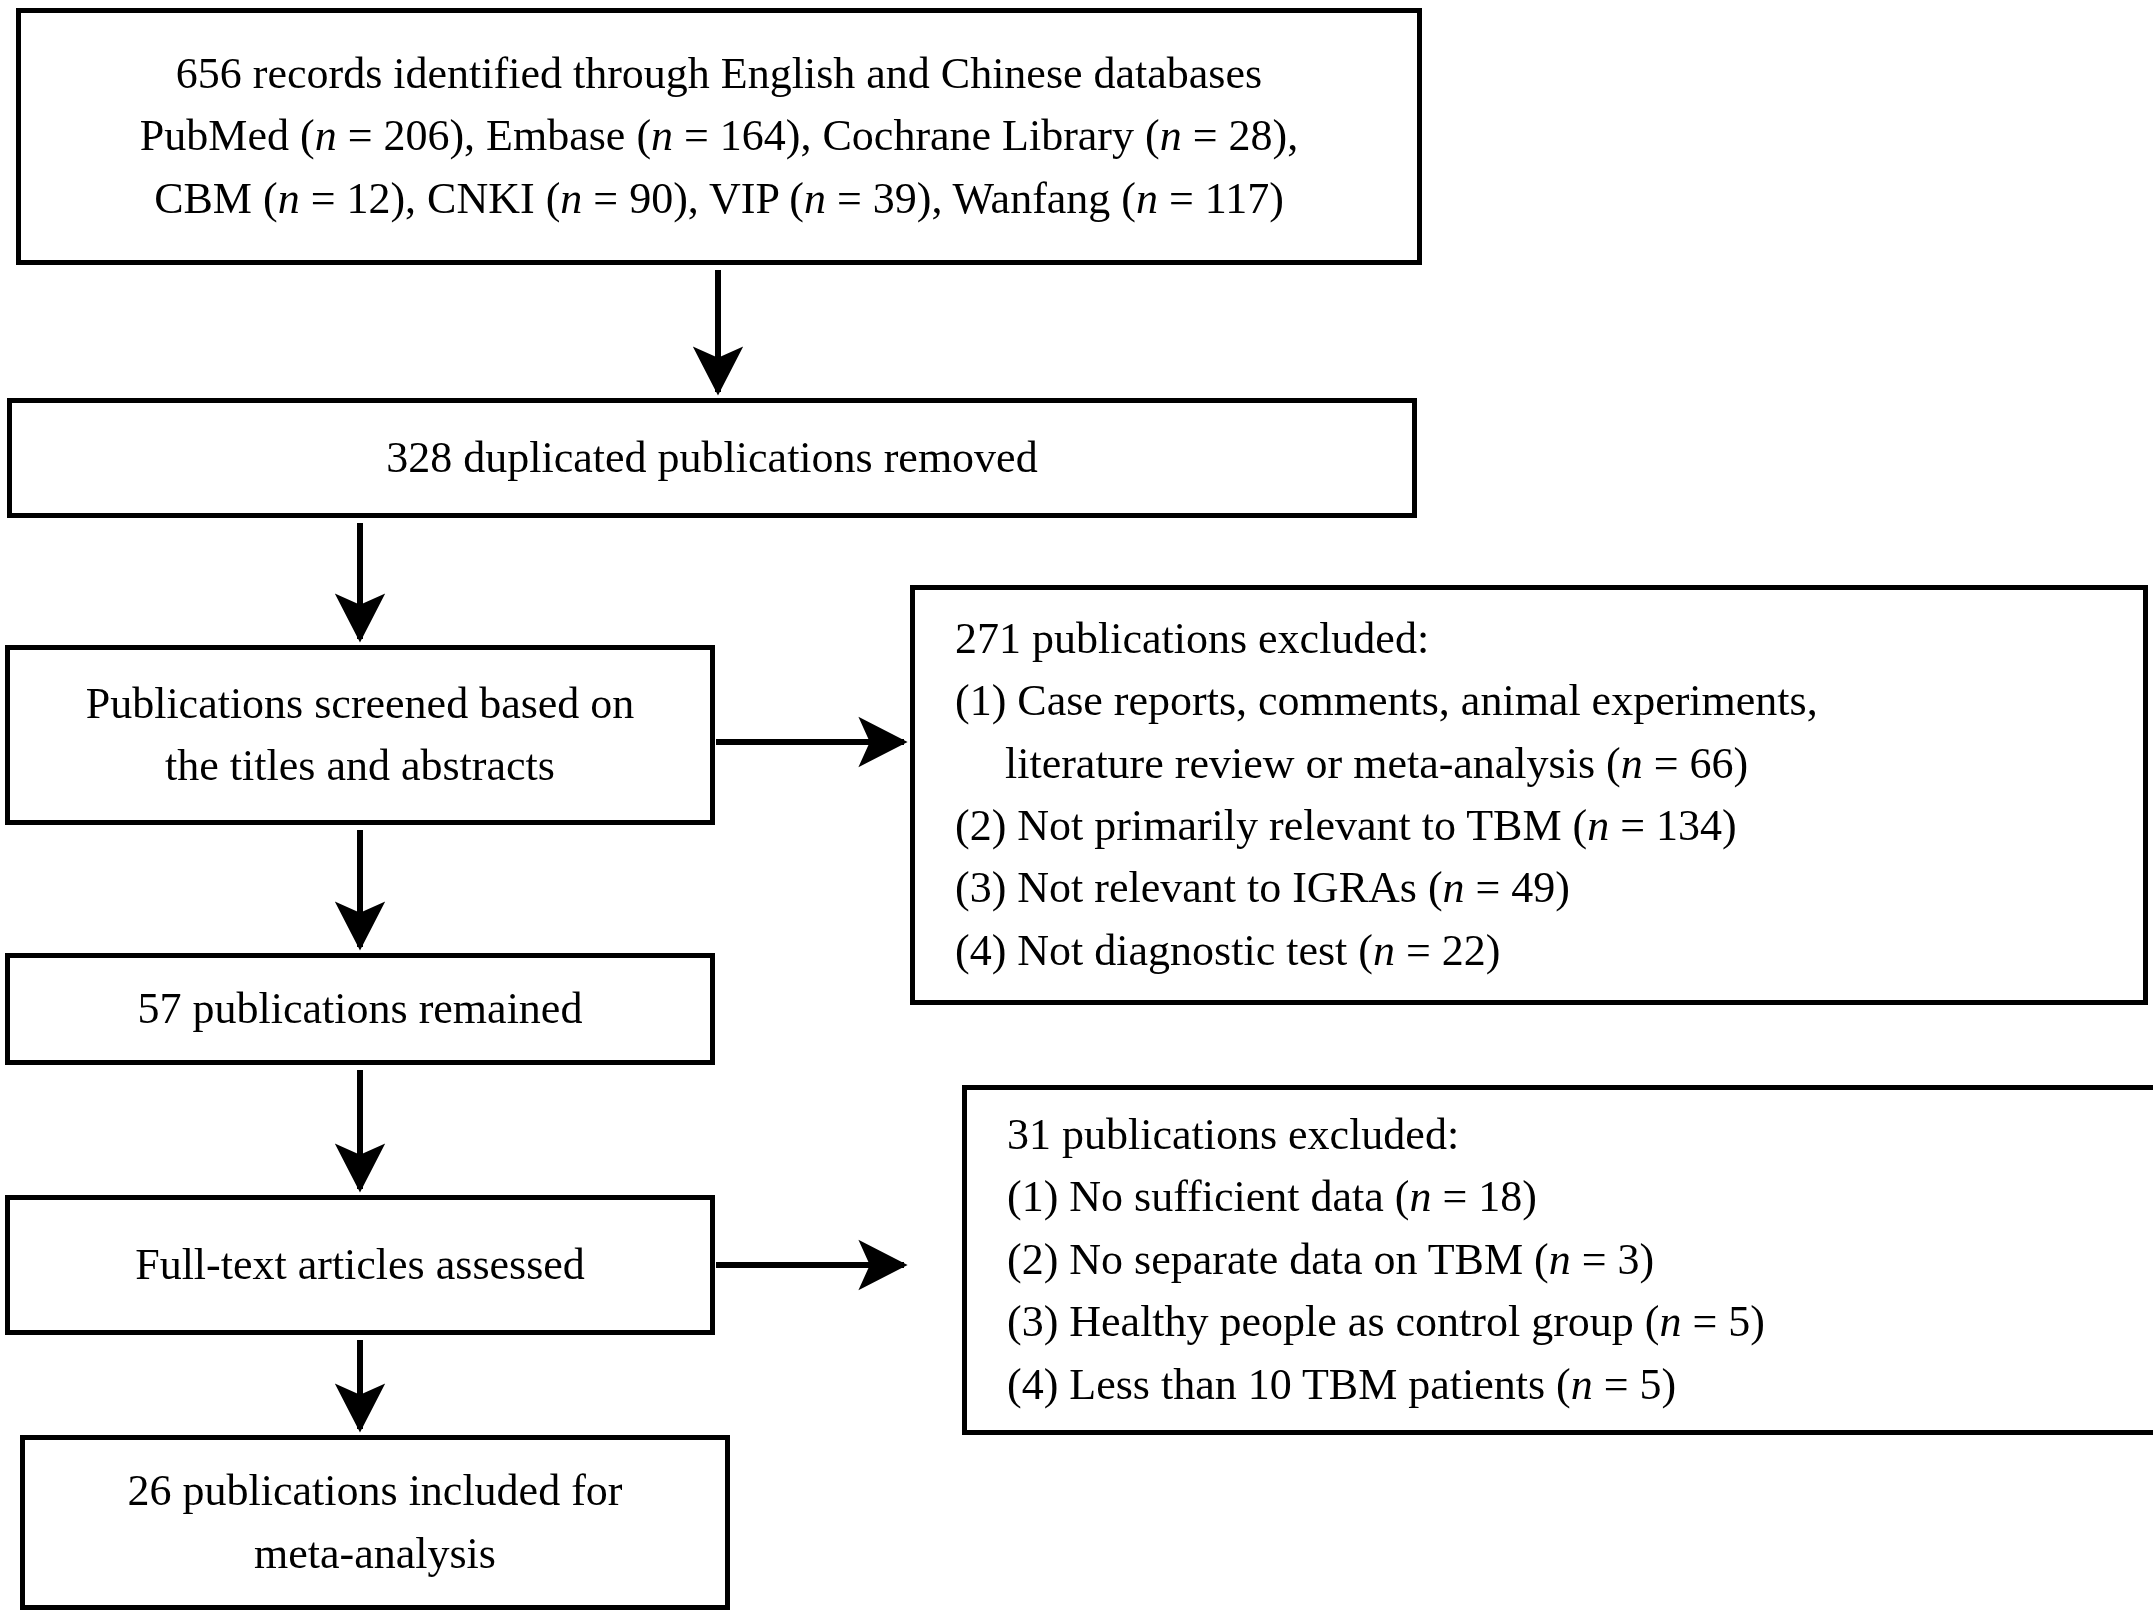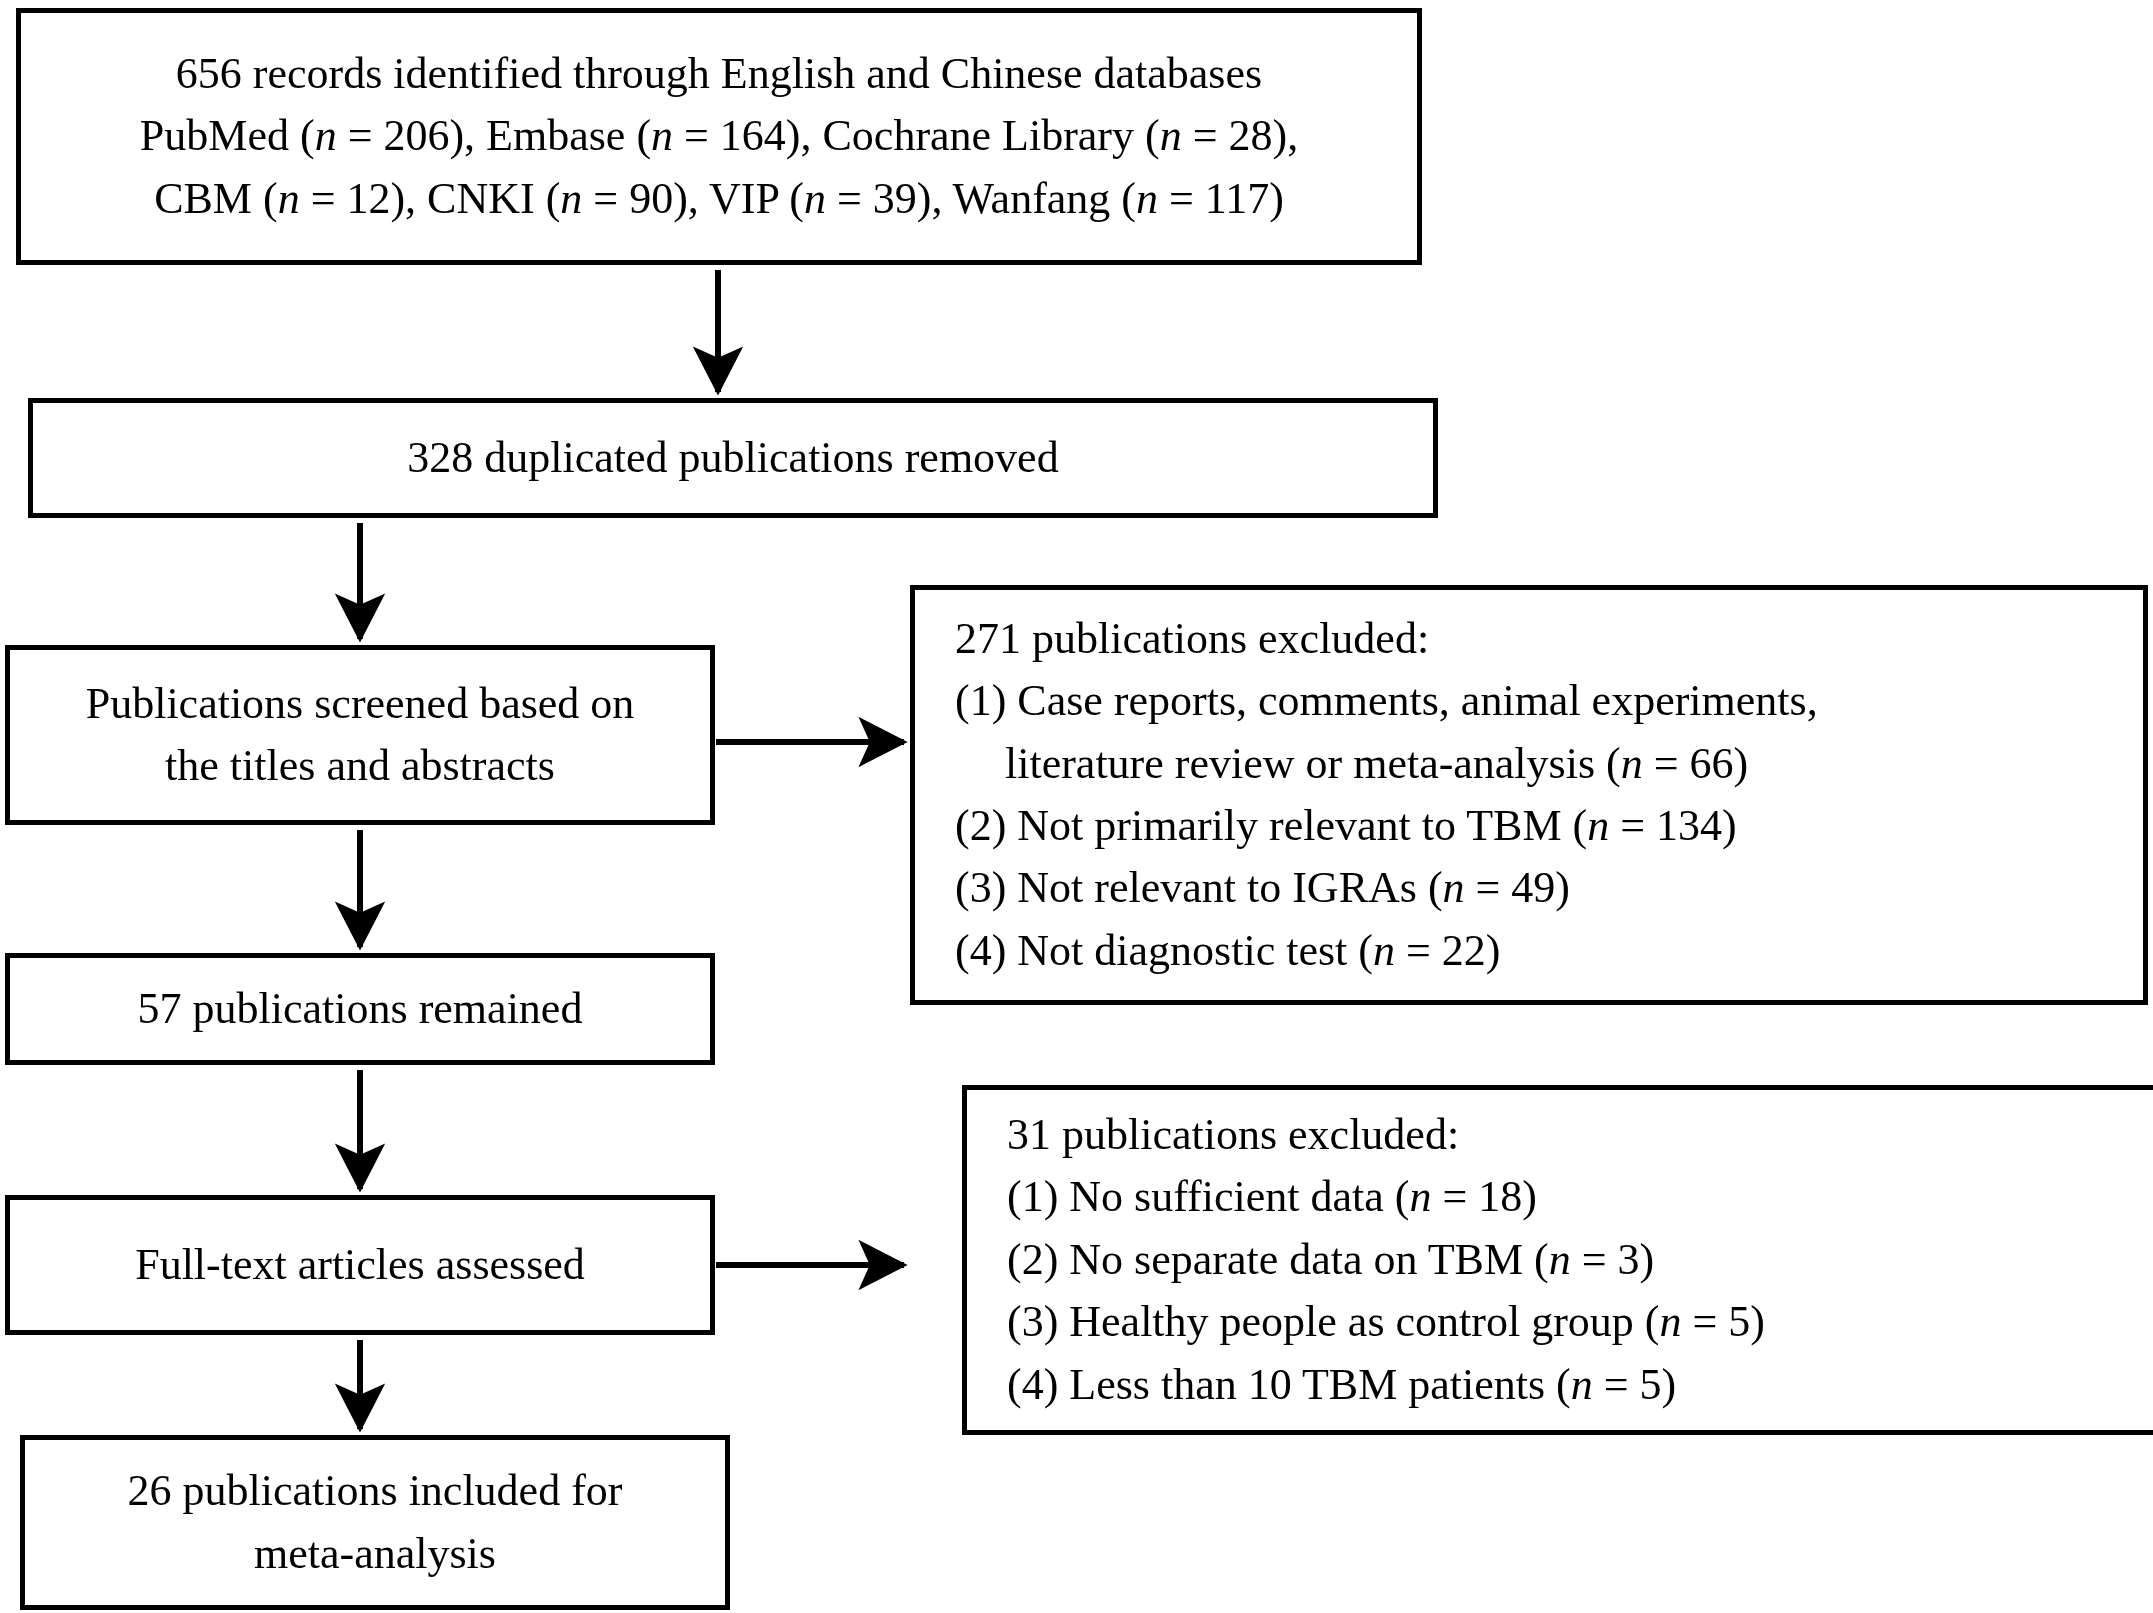--- a/index.html
+++ b/index.html
@@ -54,21 +54,21 @@
     position: absolute;
     left: 0;
     top: 0;
     width: 2153px;
     height: 1613px;
     pointer-events: none;
   }
 
   
   #box-identified      { left: 16px;  top: 8px;    width: 1406px; height: 257px; }
-  #box-duplicates      { left: 7px;   top: 398px;  width: 1410px; height: 120px; margin-left: 21px; }
+  #box-duplicates      { left: 7px;   top: 398px;  width: 1410px; height: 120px; }
   #box-screened        { left: 5px;   top: 645px;  width: 710px;  height: 180px; }
   #box-remained        { left: 5px;   top: 953px;  width: 710px;  height: 112px; }
   #box-fulltext        { left: 5px;   top: 1195px; width: 710px;  height: 140px; }
   #box-included        { left: 20px;   top: 1435px; width: 710px;  height: 175px; }
   #box-excluded-1      { left: 910px; top: 585px;  width: 1238px; height: 420px; }
   #box-excluded-2      { left: 962px; top: 1085px; width: 1238px; height: 350px; }
 </style>
 </head>
 <body>
 

